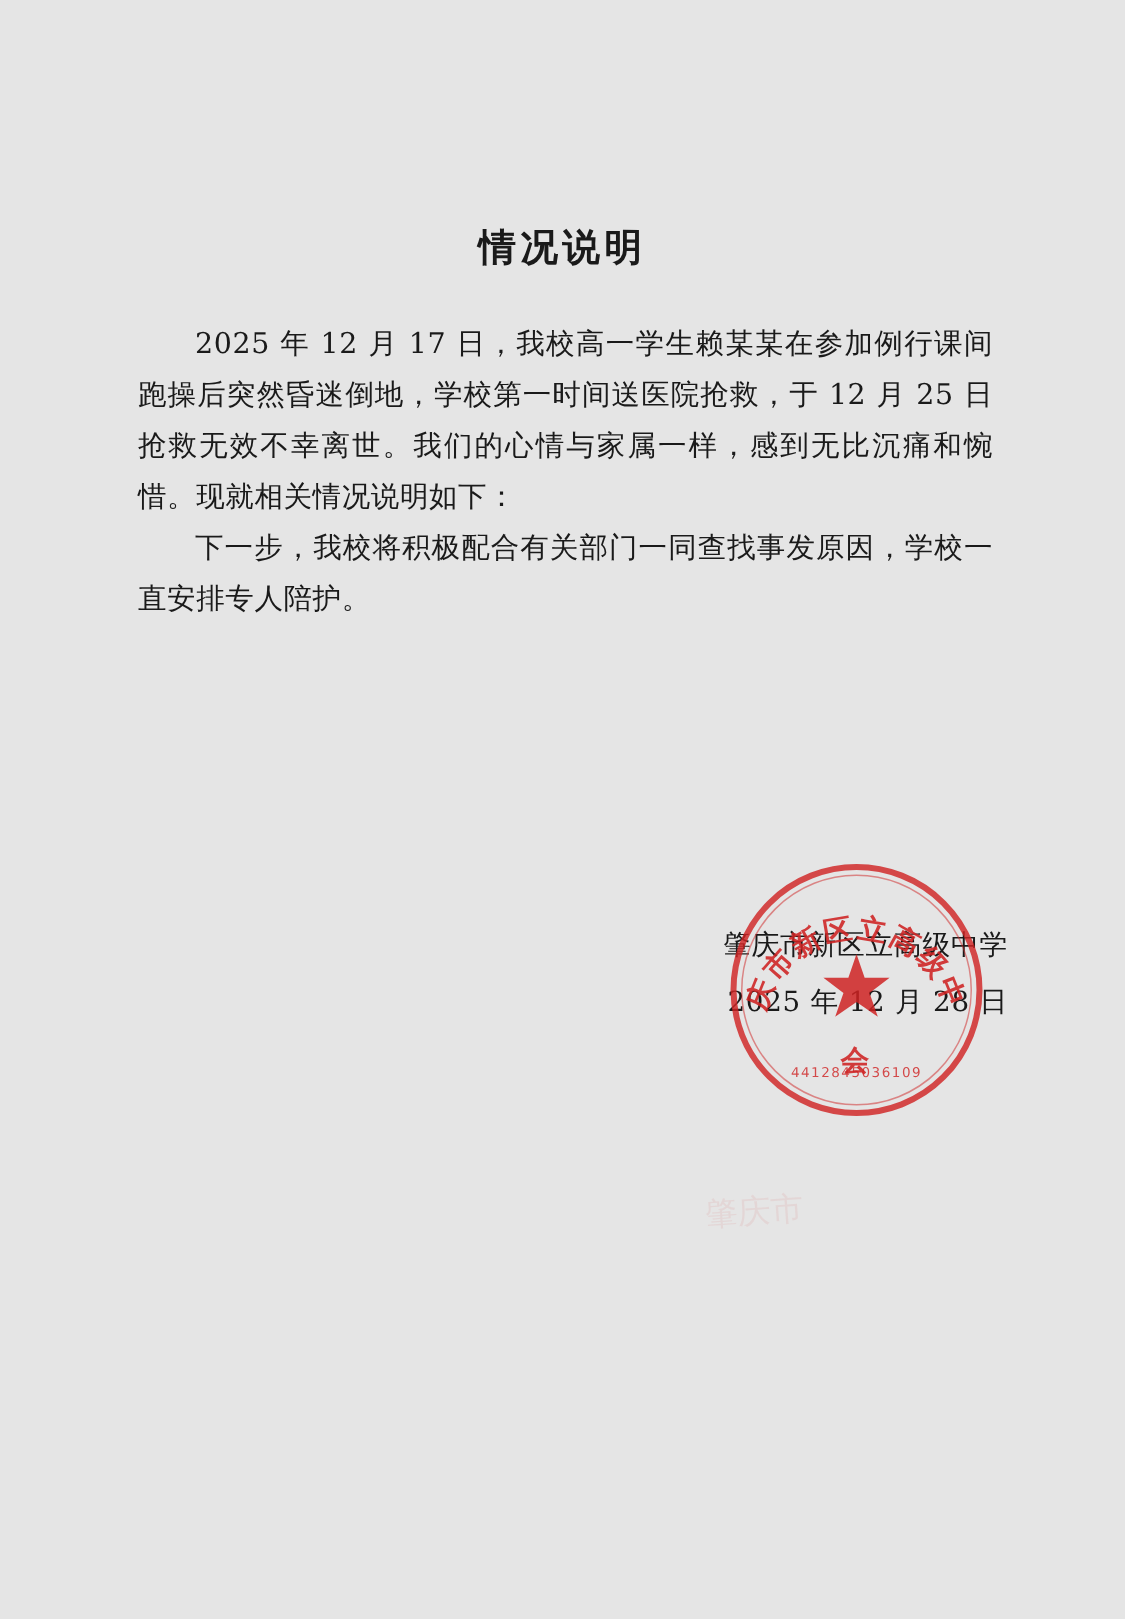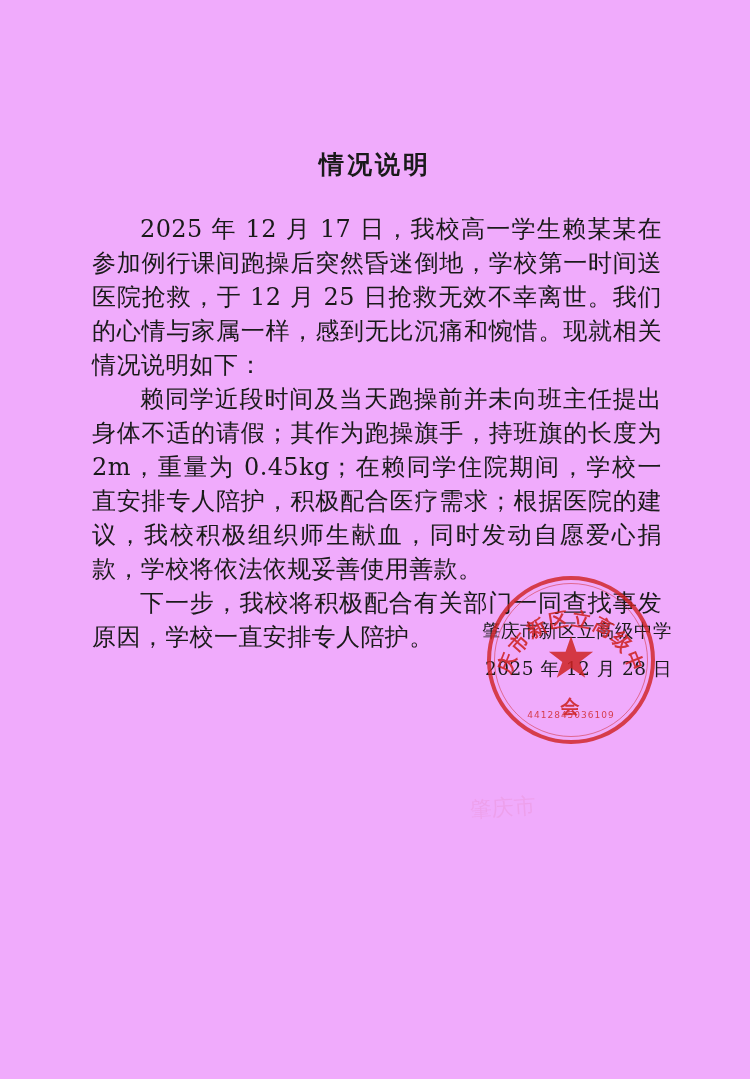--- a/index.html
+++ b/index.html
@@ -11,41 +11,41 @@
     width: 750px;
     height: 1079px;
     position: relative;
     overflow: hidden;
     font-family: "DejaVu Serif", "Liberation Serif", serif;
     color: #1a1a1a;
   }
   .page {
     position: absolute;
     inset: 0;
-    background: #f0abfc;
+    background: #e5e5e5;
   }
   .doc-title {
     position: absolute;
     top: 148px;
     left: 0;
     width: 750px;
     text-align: center;
     font-size: 25px;
     font-weight: bold;
     letter-spacing: 3px;
     font-family: "DejaVu Serif", "Liberation Serif", serif;
   }
   .body-text {
     position: absolute;
     top: 212px;
     left: 92px;
     width: 570px;
   }
   .para {
-    font-size: 24px;
+    font-size: 19px;
     line-height: 34px;
     text-align: justify;
     text-justify: inter-ideograph;
     text-indent: 2em;
     margin: 0 0 0 0;
     letter-spacing: 0.4px;
   }
   .sign-block {
     position: absolute;
     right: 78px;
@@ -137,21 +137,20 @@
 </style>
 </head>
 <body>
 
 <div class="page">
 
   <div class="doc-title">情况说明</div>
 
   <div class="body-text">
     <p class="para">2025 年 12 月 17 日，我校高一学生赖某某在参加例行课间跑操后突然昏迷倒地，学校第一时间送医院抢救，于 12 月 25 日抢救无效不幸离世。我们的心情与家属一样，感到无比沉痛和惋惜。现就相关情况说明如下：</p>
-    <p class="para">赖同学近段时间及当天跑操前并未向班主任提出身体不适的请假；其作为跑操旗手，持班旗的长度为 2m，重量为 0.45kg；在赖同学住院期间，学校一直安排专人陪护，积极配合医疗需求；根据医院的建议，我校积极组织师生献血，同时发动自愿爱心捐款，学校将依法依规妥善使用善款。</p>
     <p class="para">下一步，我校将积极配合有关部门一同查找事发原因，学校一直安排专人陪护。</p>
   </div>
 
   <div class="sign-block">
     <span class="sign-line">肇庆市新区立高级中学</span>
     <span class="sign-line">2025 年 12 月 28 日</span>
   </div>
 
   <div class="seal">
     <div class="seal-ring"></div>

